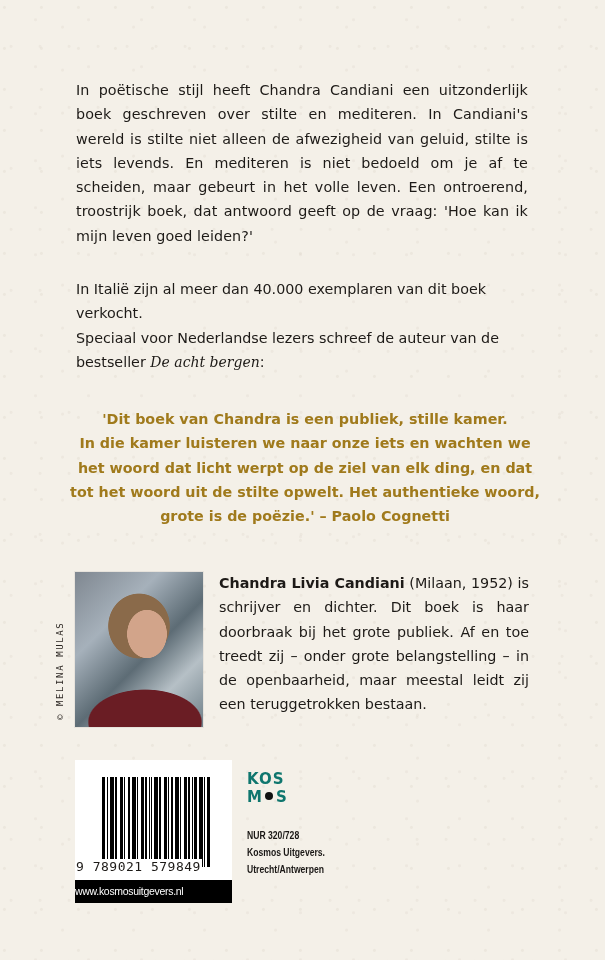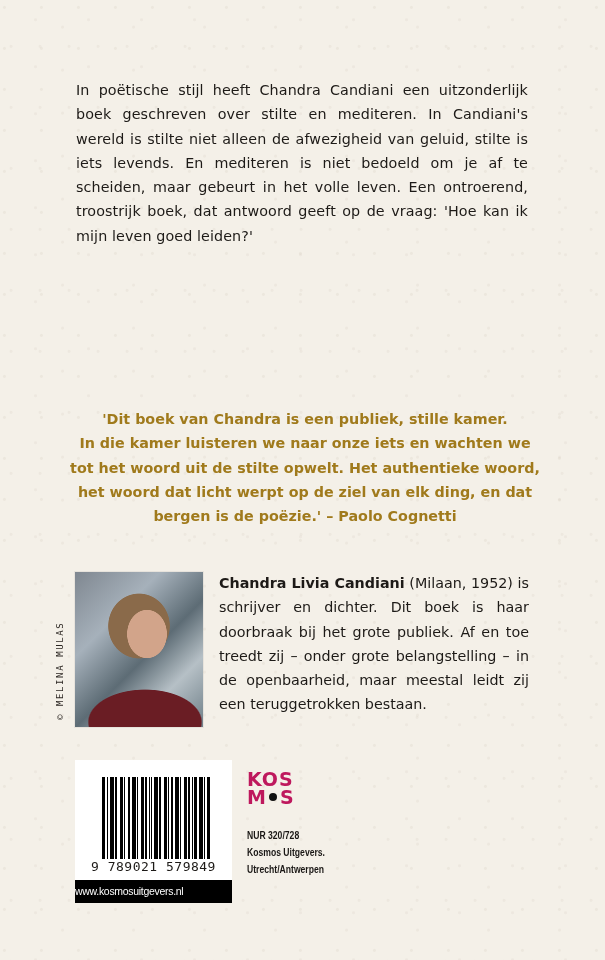--- a/index.html
+++ b/index.html
@@ -60,60 +60,64 @@
       position: absolute; left: 75px; top: 760px; width: 157px; height: 143px;
       background: #ffffff;
     }
     .bars {
       position: absolute; left: 27px; top: 17px; width: 108px; height: 90px;
       display: flex; align-items: stretch;
     }
     .bars span { display: block; background: #000; height: 100%; }
     .bars span.gap { background: transparent; }
     .isbn {
-      position: absolute; left: 0; top: 99px; width: 157px; text-align: center;
+      position: absolute; left: 0; top: 99px; width: 157px; text-align: left;
       font-family: "DejaVu Sans Mono", monospace; font-size: 13px; letter-spacing: 0.5px;
       background: transparent;
     }
     .isbn span { background: #fff; padding: 0 1px; }
     .url-bar {
       position: absolute; left: 0; top: 120px; width: 157px; height: 23px;
       background: #000; color: #fff; font-size: 10.5px; text-align: left;
       line-height: 23px; font-family: "Liberation Sans Narrow", "Liberation Sans", sans-serif;
       letter-spacing: -0.3px;
     }
 
     .logo {
       position: absolute; left: 247px; top: 770px; width: 60px;
       font-family: "DejaVu Sans", sans-serif; font-weight: bold;
-      font-size: 19px; line-height: 18px; letter-spacing: 1px; color: #be185d;
+      font-size: 15px; line-height: 18px; letter-spacing: 1px; color: #0f766e;
     }
     .logo .row { display: block; white-space: nowrap; }
     .logo .dot { display: inline-block; width: 8px; height: 8px; background: #111; border-radius: 50%; margin: 0 3px 3px 2px; vertical-align: middle; }
     .imprint {
       position: absolute; left: 247px; top: 827px;
       font-family: "Liberation Sans", sans-serif; font-size: 10.5px; line-height: 17px;
       transform: scaleX(0.82); transform-origin: left top; color: #1a1715; font-weight: bold;
     }
     .imprint div { white-space: nowrap; }
   </style>
 </head>
 <body>
 
 <div class="page">
 
   <p class="blurb p1">In poëtische stijl heeft Chandra Candiani een uitzonderlijk boek geschreven over stilte en mediteren. In Candiani's wereld is stilte niet alleen de afwezigheid van geluid, stilte is iets levends. En mediteren is niet bedoeld om je af te scheiden, maar gebeurt in het volle leven. Een ontroerend, troostrijk boek, dat antwoord geeft op de vraag: 'Hoe kan ik mijn leven goed leiden?'</p>
 
+  <div class="para2">
+    <p>In Italië zijn al meer dan 40.000 exemplaren van dit boek verkocht.</p>
+    <p><span>Speciaal voor Nederlandse lezers schreef de auteur van de bestseller </span><em>De acht bergen</em><span>:</span></p>
+  </div>
 
   <div class="quote">
     <div>'Dit boek van Chandra is een publiek, stille kamer.</div>
     <div>In die kamer luisteren we naar onze iets en wachten we</div>
+    <div>het woord dat licht werpt op de ziel van elk ding, en dat</div>
     <div>tot het woord uit de stilte opwelt. Het authentieke woord,</div>
-    <div>het woord dat licht werpt op de ziel van elk ding, en dat</div>
-    <div>bergen is de poëzie.' – Paolo Cognetti</div>
+    <div>grote is de poëzie.' – Paolo Cognetti</div>
   </div>
 
   <div class="photo"></div>
   <div class="credit">© MELINA MULAS</div>
 
   <p class="bio"><b>Chandra Livia Candiani</b><span> (Milaan, 1952) is schrijver en dichter. Dit boek is haar doorbraak bij het grote publiek. Af en toe treedt zij – onder grote belangstel­ling – in de openbaarheid, maar meestal leidt zij een teruggetrokken bestaan.</span></p>
 
   <div class="barcode-box">
     <div class="bars">
       <span style="width:3px"></span>

